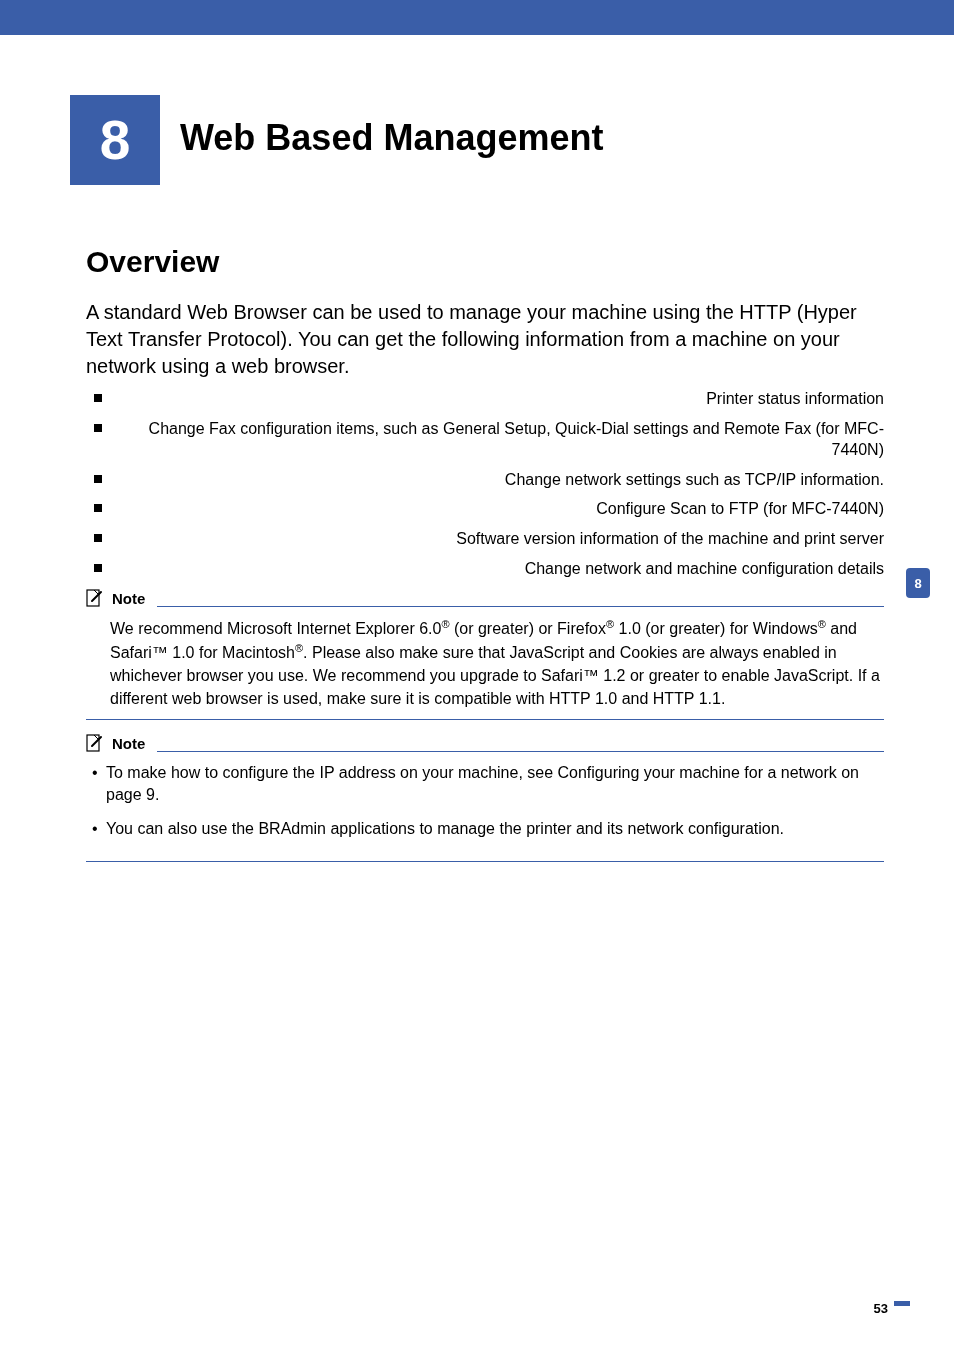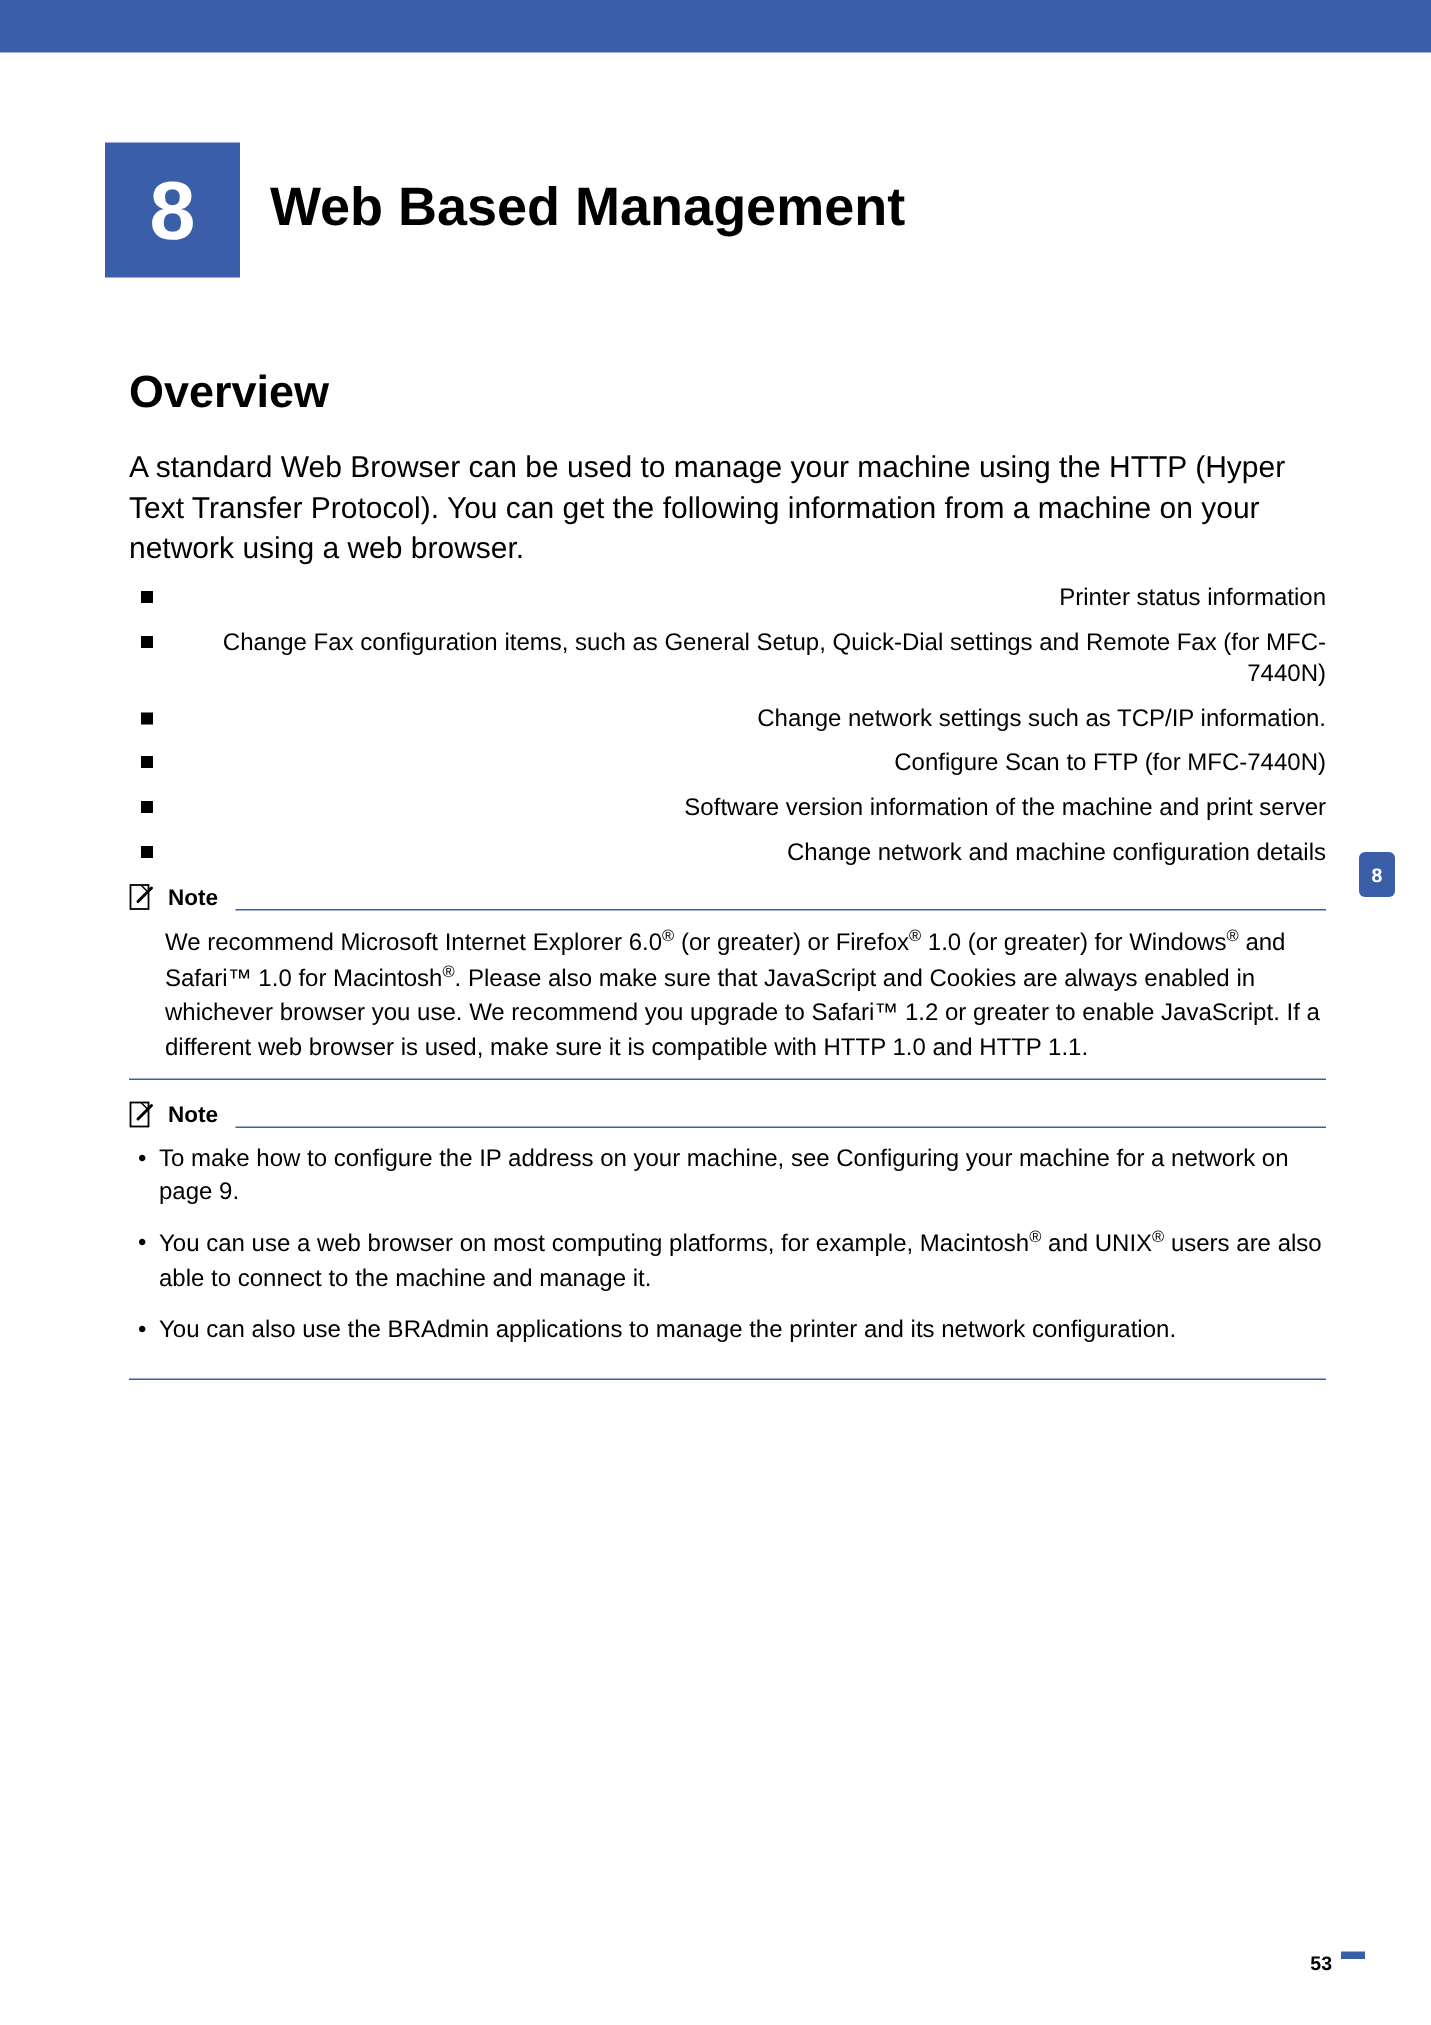--- a/index.html
+++ b/index.html
@@ -76,23 +76,20 @@
       <path d="M15 3 L6 12" stroke="#000" stroke-width="2" stroke-linecap="round"></path>
     </svg>
     <span class="note-label">Note</span>
     <div class="note-line"></div>
   </div>
   <div class="note-body" style="padding-left:4px;">
     <ul class="dot">
       <li>
         <span>To make how to configure the IP address on your machine, see </span><span class="italic">Configuring your machine for a network</span><span> on page 9.</span>
       </li>
-      <li>
-        <span>You can use a web browser on most computing platforms, for example, Macintosh</span><sup>®</sup><span> and UNIX</span><sup>®</sup><span> users are also able to connect to the machine and manage it.</span>
-      </li>
       <li>You can also use the BRAdmin applications to manage the printer and its network configuration.</li>
     </ul>
   </div>
 </div>
 
 <div class="side-tab">8</div>
 
 <div class="page-num-wrap">
   <span class="page-num">53</span>
   <div class="page-bar"></div>

